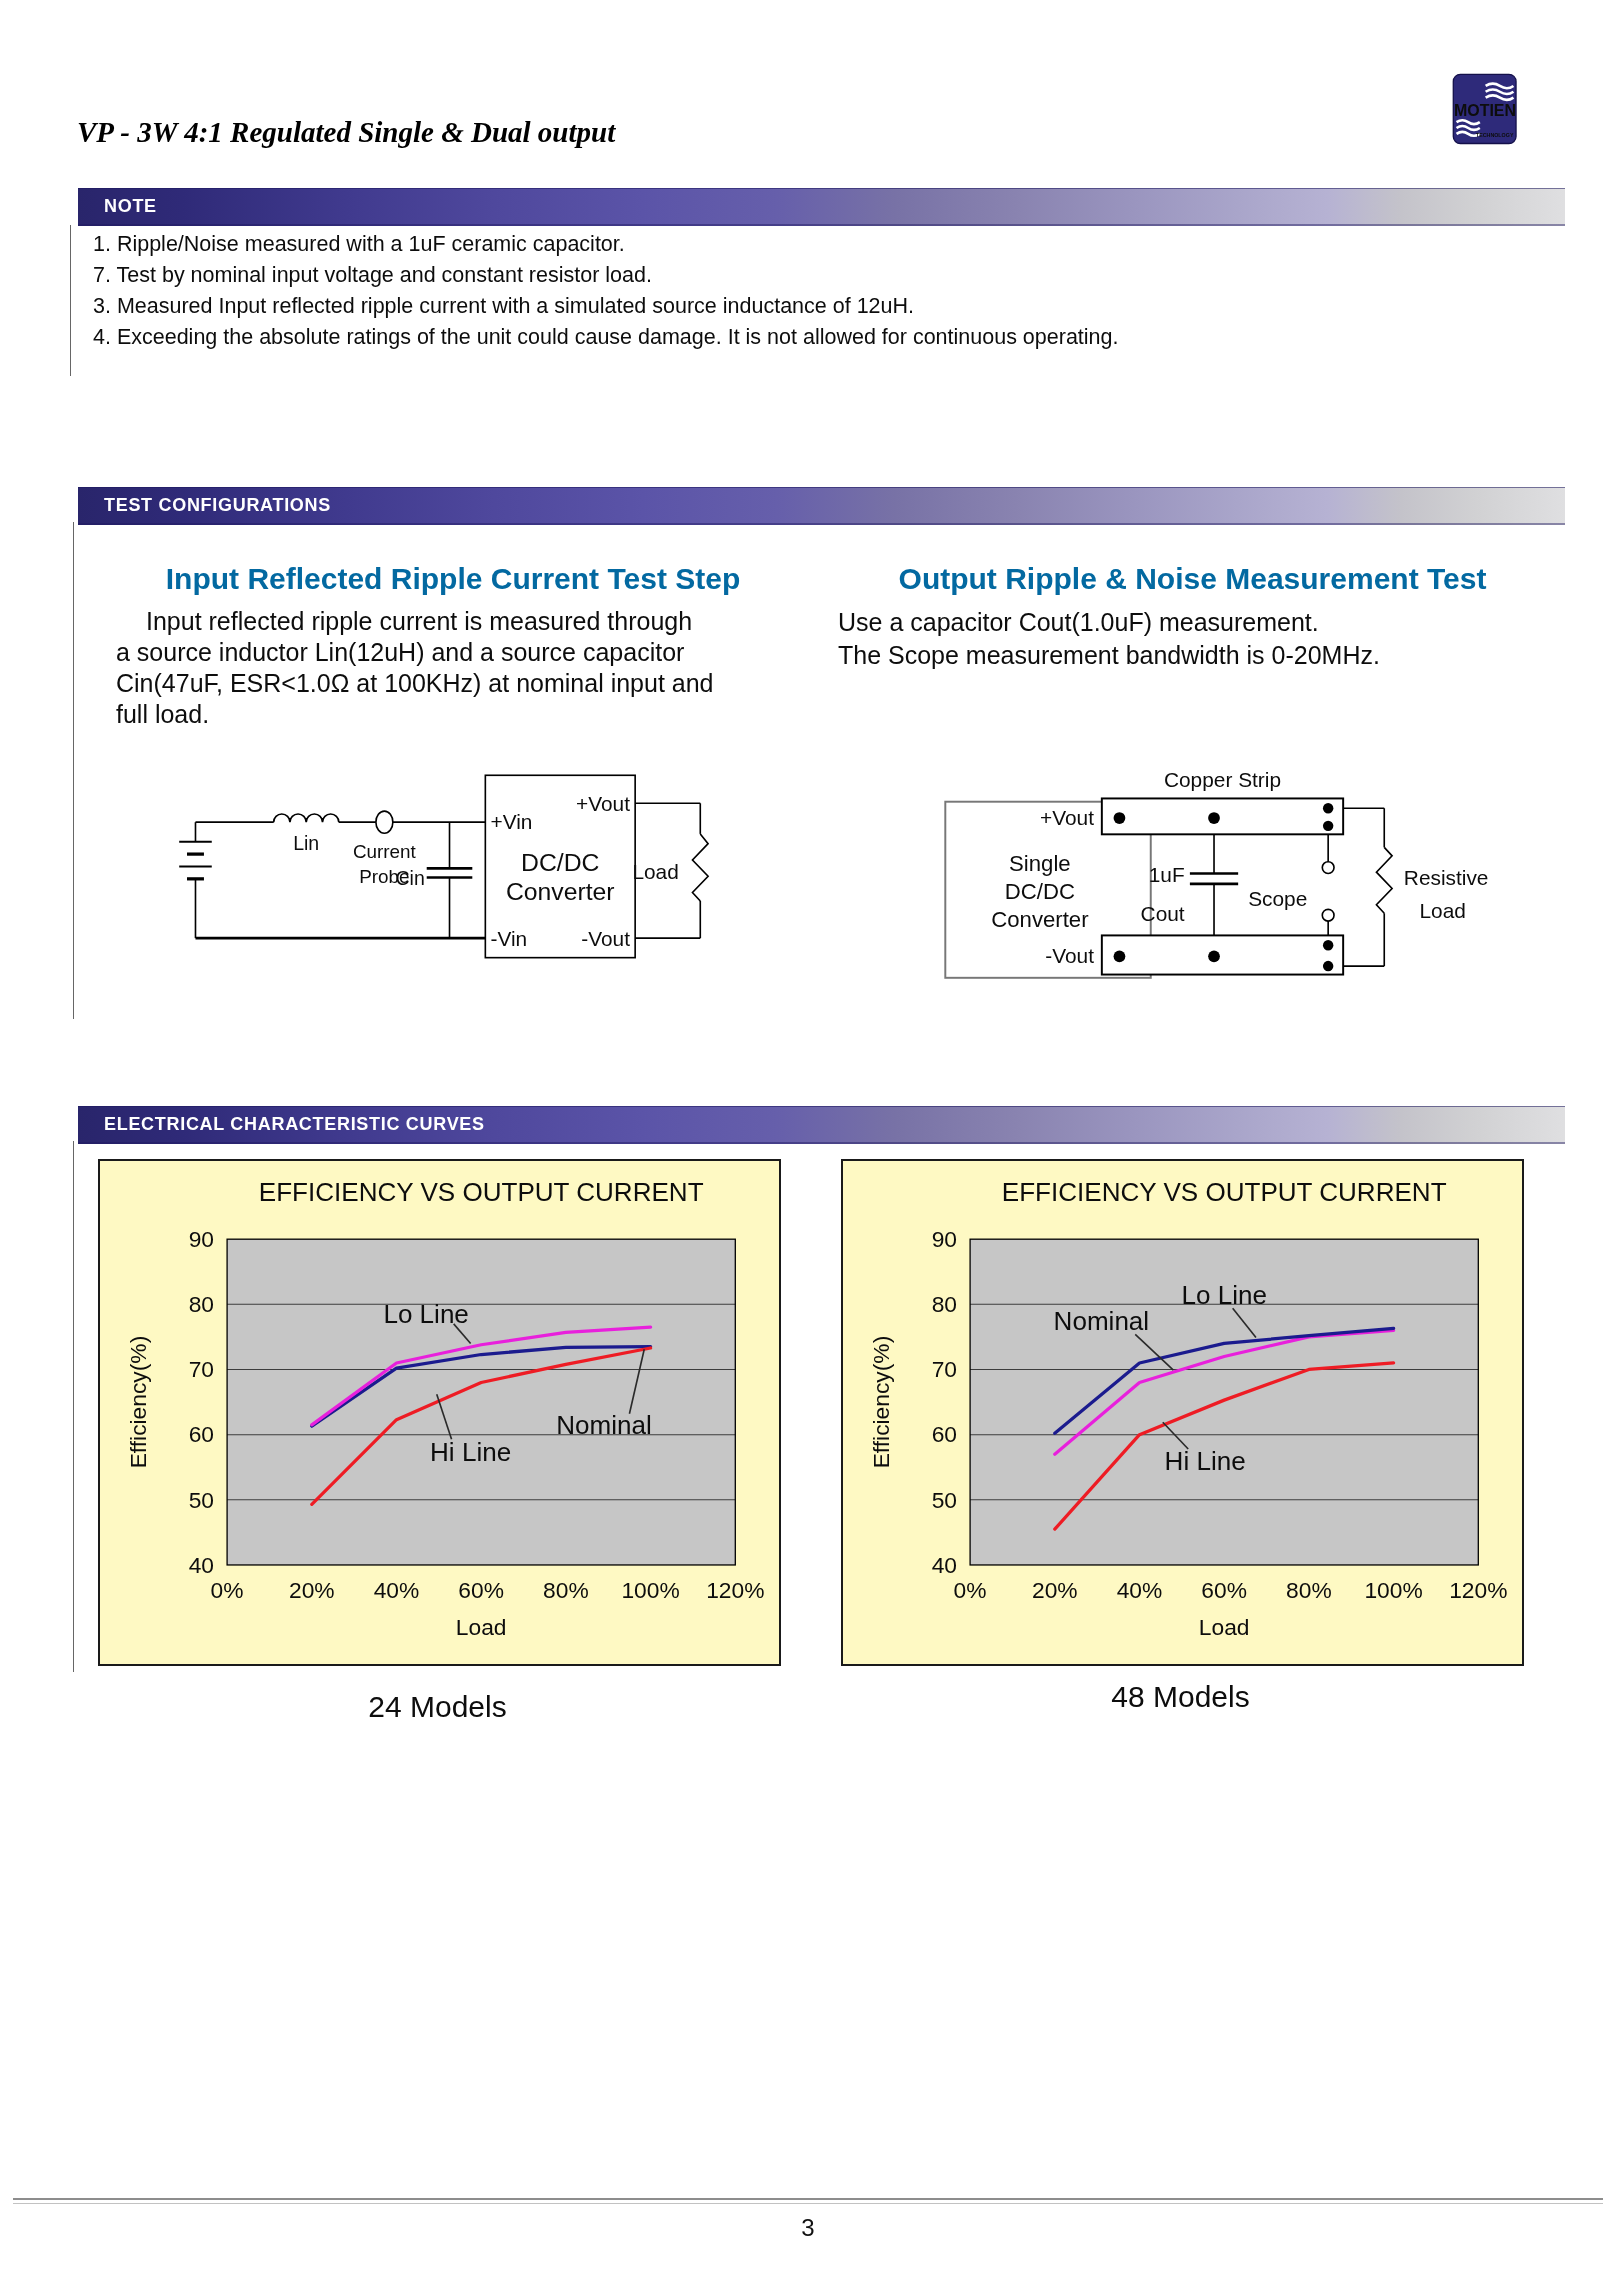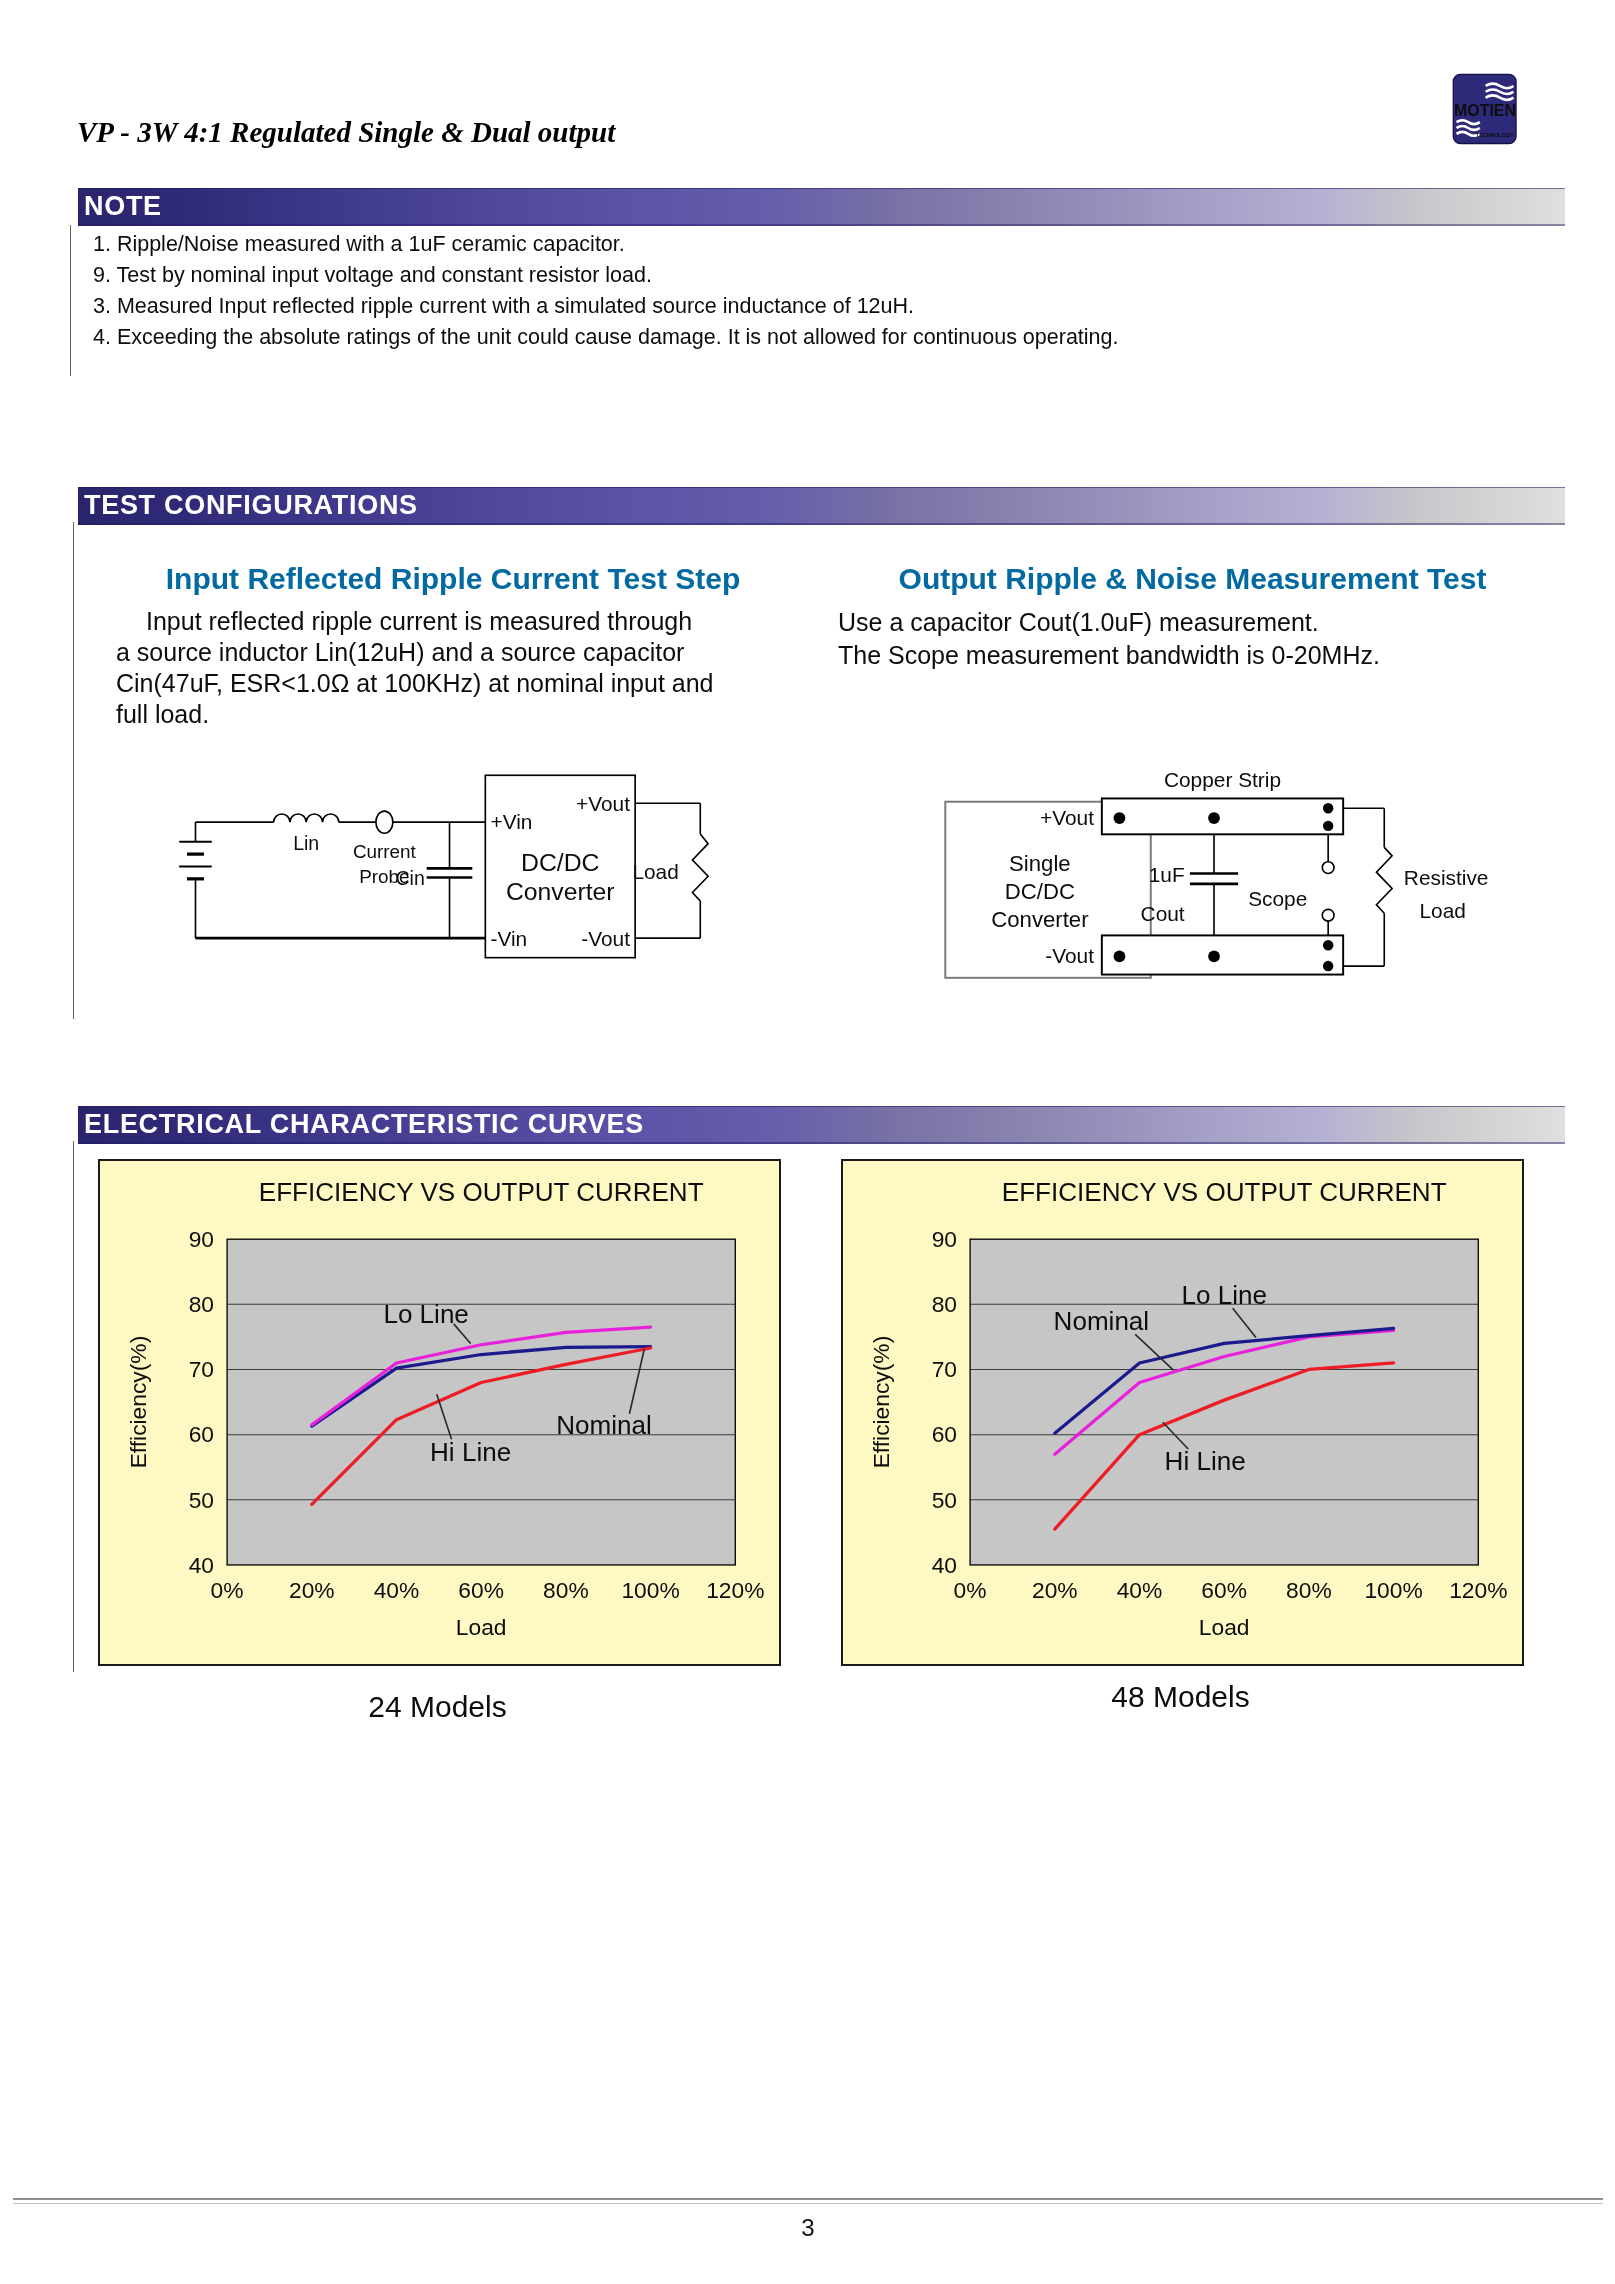--- a/index.html
+++ b/index.html
@@ -6,21 +6,21 @@
   .page{position:relative;width:1616px;height:2284px;background:#ffffff;overflow:hidden;
         font-family:"Liberation Sans",sans-serif;color:#111;}
   .doc-title{position:absolute;left:77px;top:116px;font-family:"Liberation Serif",serif;
              font-style:italic;font-weight:bold;font-size:29px;color:#000;}
   .logo{position:absolute;left:1452px;top:73px;width:66px;height:73px;}
   .bar{position:absolute;left:78px;width:1487px;height:35px;display:flex;align-items:center;
        background:linear-gradient(90deg,#29256b 0%,#2f2a78 7%,#403a8e 18%,#4f489d 28%,
         #5b54a8 38%,#665fab 47%,#7872a6 55%,#8983b0 63%,#9a95bf 71%,#a9a5ca 78%,
         #b6b2d3 84%,#c4c3ca 89%,#d1d1d3 94%,#dfdfe1 100%);
        border-top:1.3px solid rgba(30,25,95,.55);border-bottom:2px solid rgba(30,25,95,.45);}
-  .bar-label{color:#ffffff;font-weight:bold;font-size:27px;letter-spacing:0.7px;padding-left:6px;}
+  .bar-label{color:#ffffff;font-weight:bold;font-size:18px;letter-spacing:0.7px;padding-left:26px;}
   .vrule{position:absolute;width:1.3px;background:#666;}
   .note-list{position:absolute;left:93px;top:229px;font-size:21.5px;line-height:31px;color:#0d0d0d;}
   .sec-heading{position:absolute;font-size:30px;font-weight:bold;text-align:center;color:#0369a1;}
   .body-text{position:absolute;font-size:25px;line-height:31px;color:#0d0d0d;}
   .indent-first{padding-left:30px;}
   .chart-box{position:absolute;width:679px;height:503px;background:#fef9c3;border:2px solid #1a1a1a;}
   .chart-box svg{display:block;width:100%;height:100%;}
   .chart-caption{position:absolute;width:679px;text-align:center;font-size:30px;color:#0d0d0d;}
   .footer-text{position:absolute;left:91px;top:2143px;width:1460px;font-size:17px;line-height:23px;color:#0d0d0d;}
   .divider{position:absolute;left:13px;top:2198px;width:1590px;height:2.6px;
@@ -53,21 +53,21 @@
       <text x="66" y="99" text-anchor="middle" font-size="9" font-weight="bold" fill="#ffffff" textLength="58" lengthAdjust="spacingAndGlyphs">TECHNOLOGY</text>
     </svg>
   </div>
 
   <div class="bar" style="top:188px;">
     <span class="bar-label">NOTE</span>
   </div>
   <div class="vrule" style="left:70px;top:225px;height:151px;"></div>
   <div class="note-list">
     <div>1. Ripple/Noise measured with  a 1uF ceramic capacitor.</div>
-    <div>9. Test by nominal input voltage and constant resistor load.</div>
+    <div>7. Test by nominal input voltage and constant resistor load.</div>
     <div>3. Measured Input reflected ripple current with a simulated source inductance of 12uH.</div>
     <div>4. Exceeding the absolute ratings of the unit could cause damage.  It is not allowed for continuous operating.</div>
   </div>
 
   <div class="bar" style="top:487px;">
     <span class="bar-label">TEST CONFIGURATIONS</span>
   </div>
   <div class="vrule" style="left:73px;top:522px;height:497px;"></div>
 
   <div class="sec-heading" style="left:111px;top:562px;width:684px;">Input Reflected Ripple Current Test Step</div>

